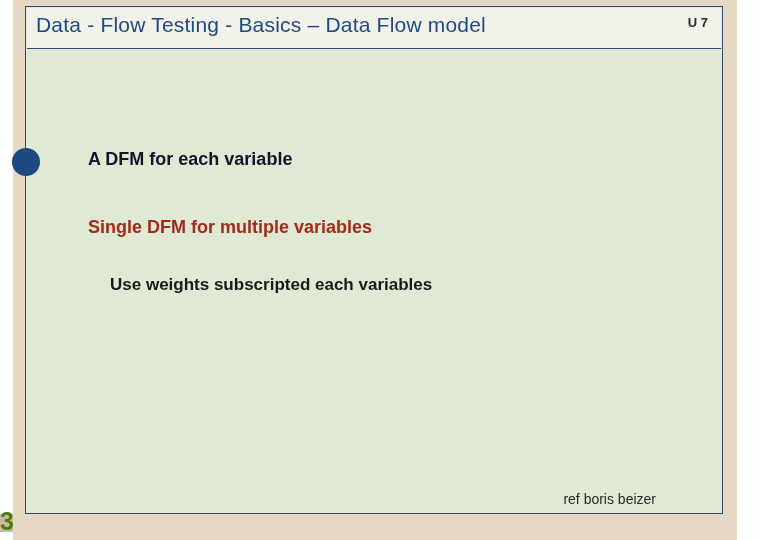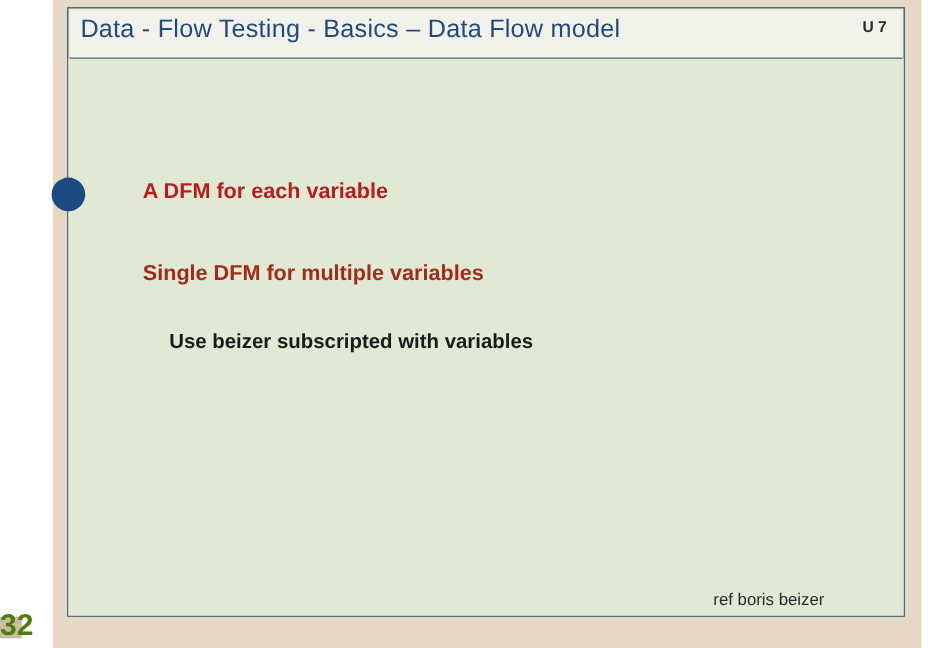--- a/index.html
+++ b/index.html
@@ -7,21 +7,21 @@
     padding: 0;
     width: 780px;
     height: 540px;
     font-family: Arial, Helvetica, sans-serif;
     background: #ffffff;
     overflow: hidden;
   }
 
   .slide-outer {
     position: absolute;
-    left: 44px;
+    left: 13px;
     top: 0;
     width: 724px;
     height: 540px;
     background: #e5d9c6;
     box-sizing: border-box;
   }
 
   .slide-inner {
     position: absolute;
     left: 12px;
@@ -79,21 +79,21 @@
     border-radius: 50%;
     background: #1d4a82;
   }
 
   .bullet-1 {
     position: absolute;
     left: 62px;
     top: 100px;
     font-size: 18px;
     font-weight: bold;
-    color: #b91c1c;
+    color: #0f172a;
   }
 
   .bullet-2 {
     position: absolute;
     left: 62px;
     top: 168px;
     font-size: 18px;
     font-weight: bold;
     color: #a42a1a;
     text-align: center;
@@ -145,19 +145,19 @@
 
     <div class="title-band"></div>
     <div class="slide-title">Data - Flow Testing   -  Basics – Data Flow model</div>
     <div class="unit-badge">U 7</div>
 
     <div class="body">
       <div class="accent-arc"></div>
 
       <div class="bullet-1">A DFM for each variable</div>
       <div class="bullet-2">Single DFM for multiple variables</div>
-      <div class="bullet-3">Use beizer subscripted with variables</div>
+      <div class="bullet-3">Use weights subscripted each variables</div>
 
       <div class="footer-ref">ref boris beizer</div>
     </div>
 
   </div>
 </div>
 
 </body></html>

